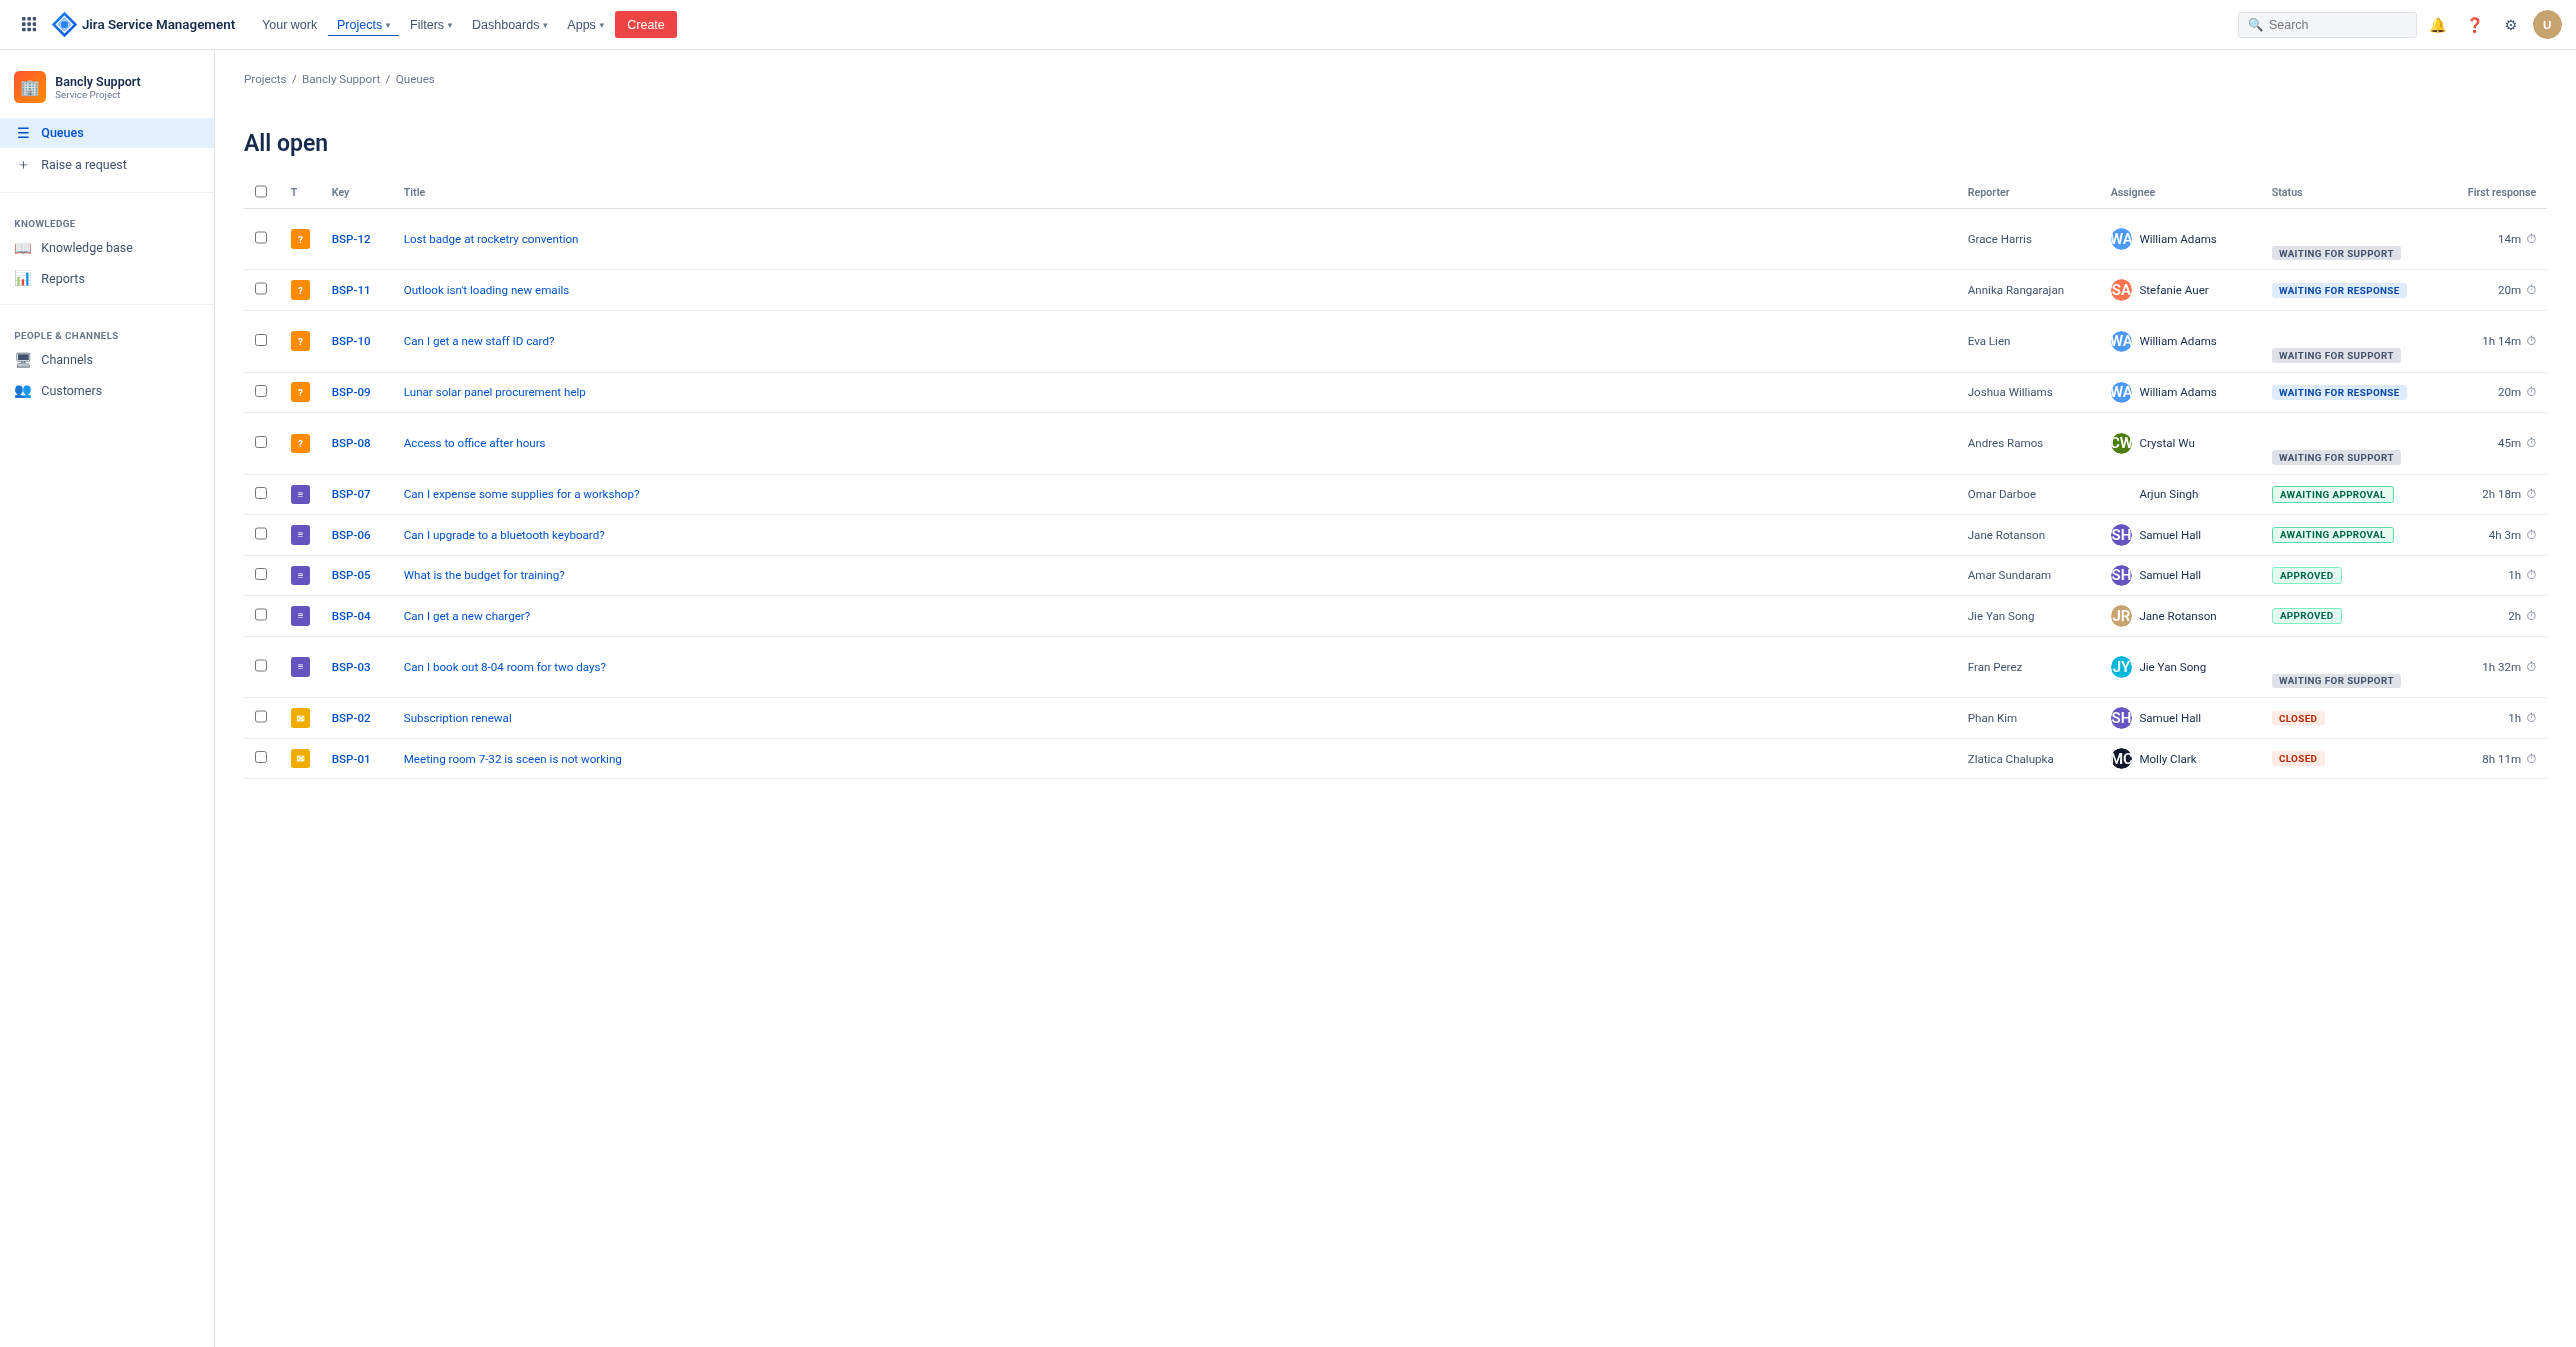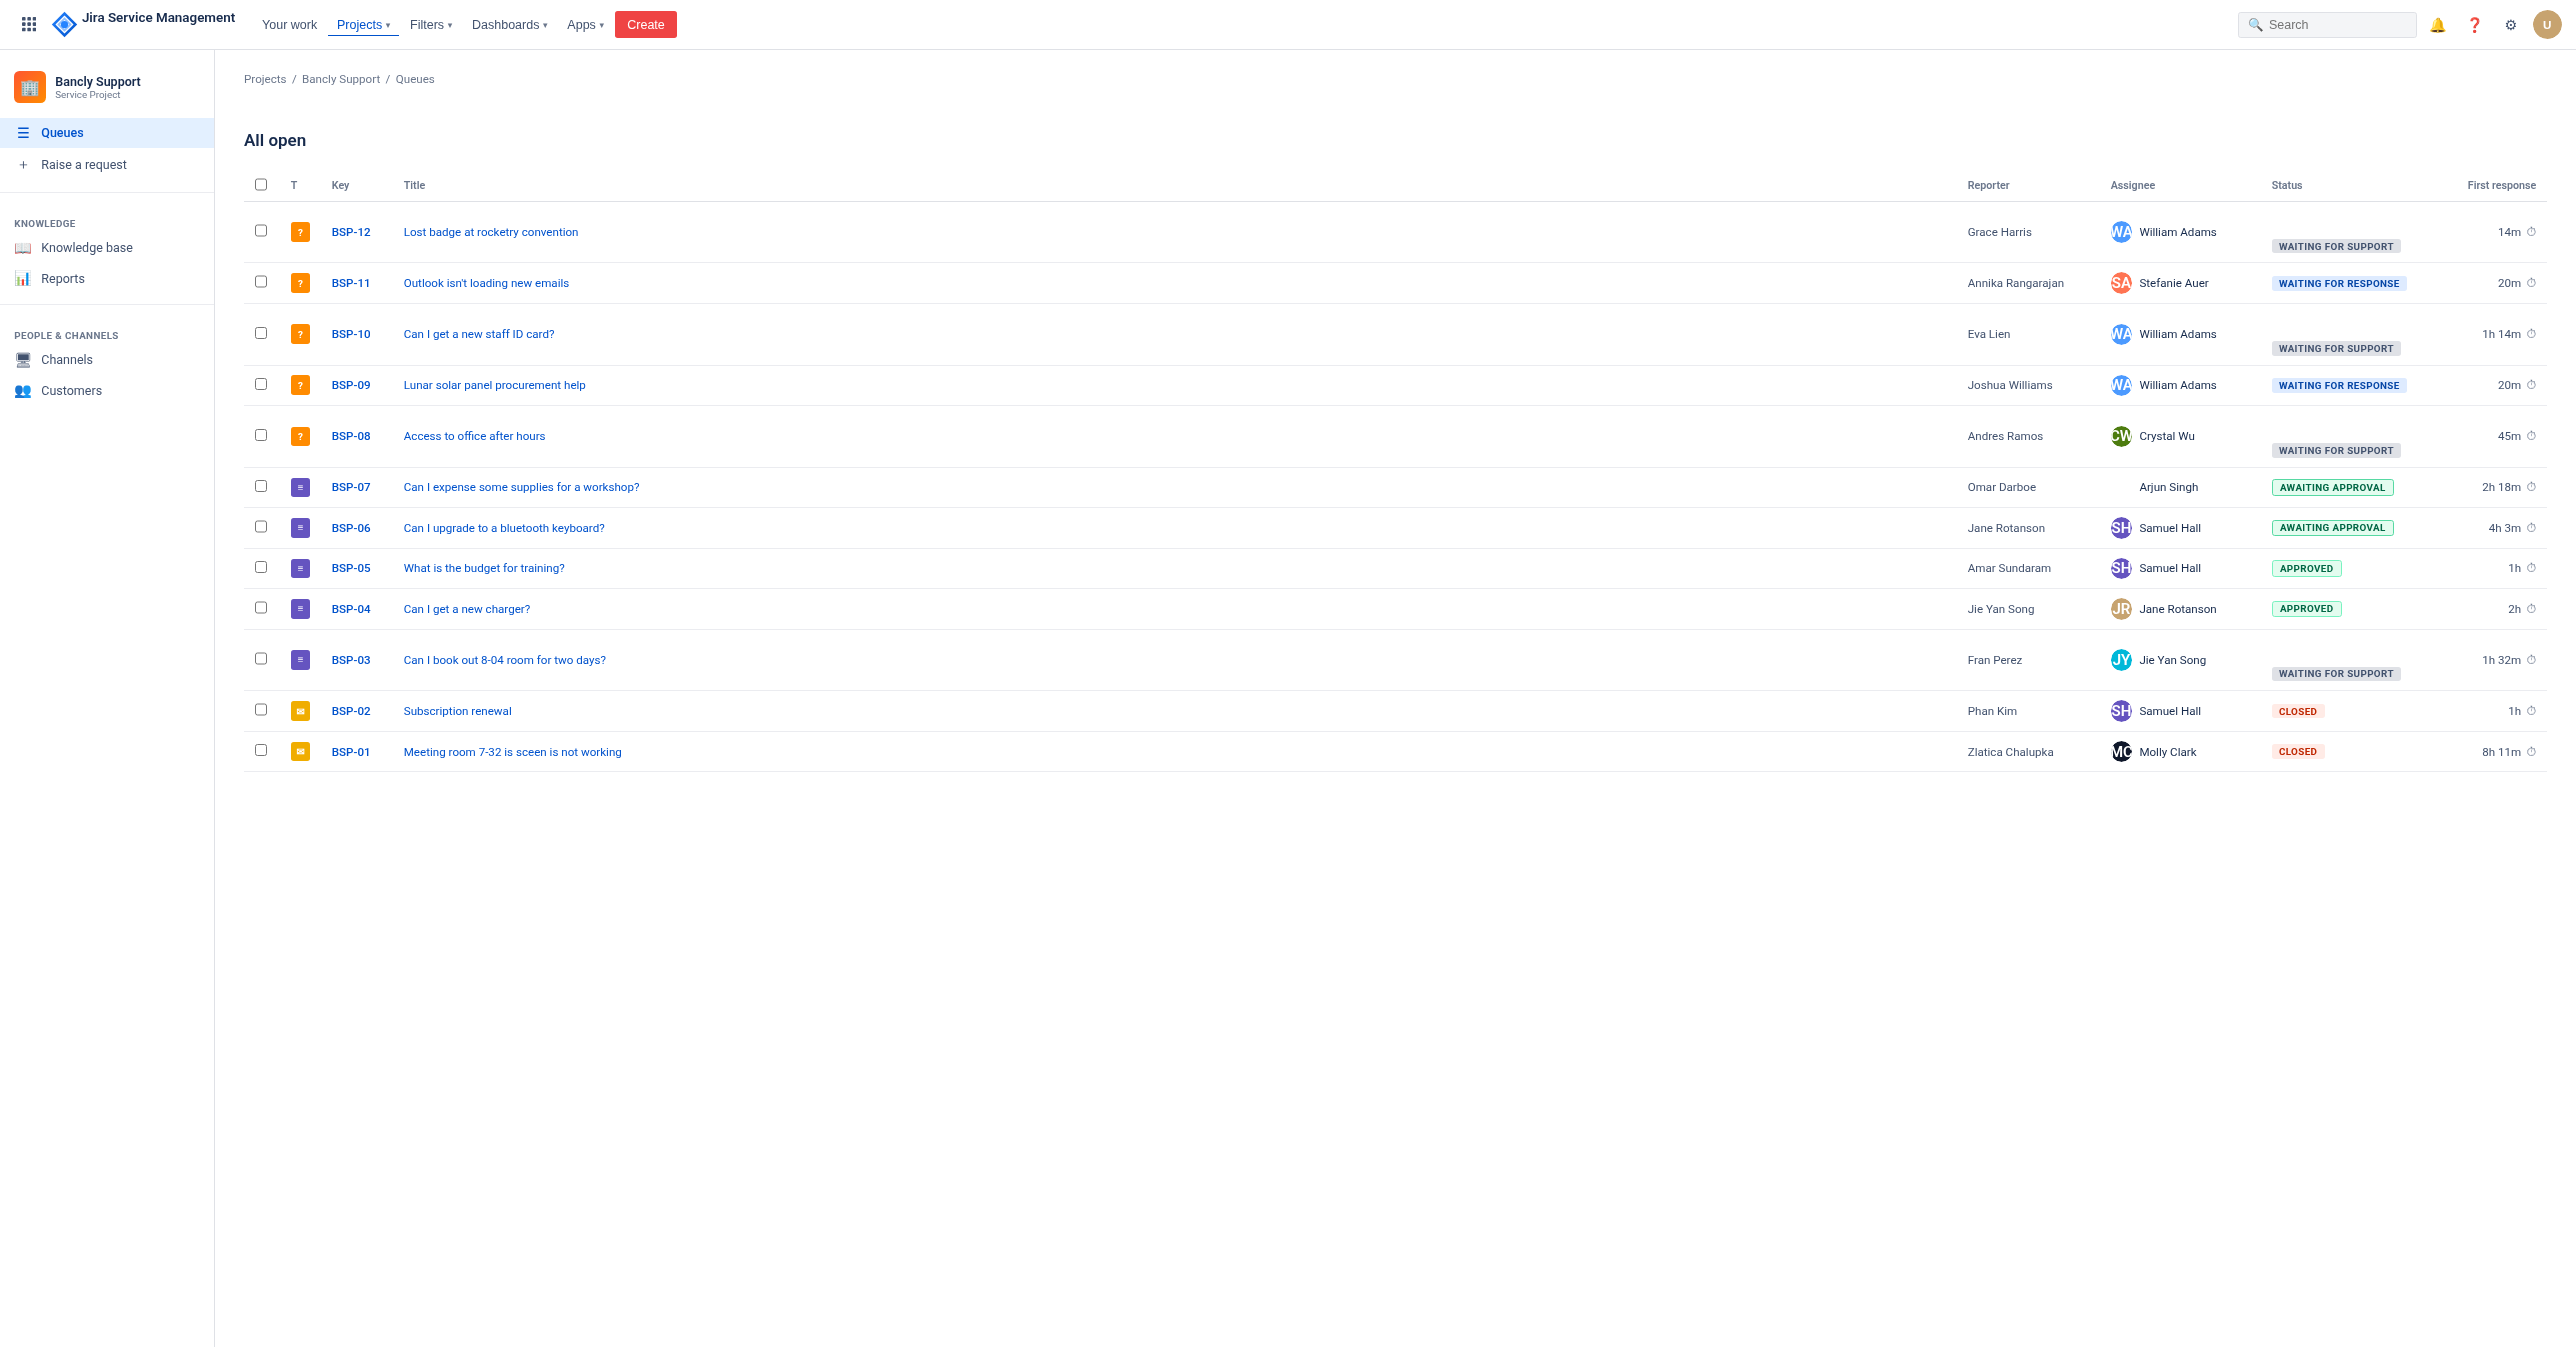--- a/index.html
+++ b/index.html
@@ -3,21 +3,21 @@
   <meta charset="utf-8">
   <style>
     * { box-sizing: border-box; margin: 0; padding: 0; }
     body { font-family: -apple-system, BlinkMacSystemFont, "Segoe UI", Roboto, sans-serif; background: #f4f5f7; font-size: 12.5px; color: #172b4d; }
 
     
     .topnav {
       display: flex; align-items: center; background: #fff; height: 50px;
       padding: 0 14.3px; border-bottom: 0.9px solid #dfe1e6; gap: 7.2px; position: relative; z-index: 10;
     }
-    .topnav-logo { display: flex; align-items: flex-start; gap: 3px; margin-right: 10.7px; }
+    .topnav-logo { display: flex; align-items: center; gap: 3px; margin-right: 10.7px; }
     .logo-mark { width: 29px; height: 29px; }
     .logo-text { font-size: 13.4px; font-weight: 600; color: #172b4d; white-space: nowrap; }
     .topnav-nav { display: flex; align-items: center; gap: 1.8px; flex: 1; }
     .nav-item {
       padding: 5.4px 9px; border-radius: 2.7px; cursor: pointer; font-size: 12.5px; color: #42526e;
       white-space: nowrap; display: flex; align-items: center; gap: 3.6px; background: none; border: none;
     }
     .nav-item.active { color: #0052cc; border-bottom: 1.8px solid #0052cc; border-radius: 0; padding-bottom: 3.6px; }
     .nav-chevron { font-size: 9px; color: #6b778c; }
     .create-btn {
@@ -54,21 +54,21 @@
     .sidebar-nav-item.active { background: #e3f0ff; color: #0052cc; font-weight: 500; }
     .sidebar-nav-icon { font-size: 14.3px; width: 18px; text-align: center; }
     .sidebar-section-label { font-size: 9.8px; font-weight: 700; color: #6b778c; text-transform: uppercase; padding: 14.3px 14.3px 3.6px; letter-spacing: 0.4px; }
     .sidebar-divider { height: 0.9px; background: #ebecf0; margin: 10.7px 0; }
 
     
     .main { flex: 1; overflow-y: auto; background: #fff; padding: 21.5px 29px; }
     .breadcrumb { display: flex; align-items: center; gap: 5.4px; font-size: 11.6px; color: #6b778c; margin-bottom: 10.7px; }
     .breadcrumb a { color: #6b778c; text-decoration: none; }
     .breadcrumb-sep { color: #6b778c; }
-    .page-title { font-size: 17px; font-weight: 600; color: #172b4d; margin-bottom: 21.5px; margin-top: 44px; }
+    .page-title { font-size: 23px; font-weight: 600; color: #172b4d; margin-bottom: 21.5px; margin-top: 44px; }
 
     
     .issue-table { width: 100%; border-collapse: collapse; }
     .issue-table th {
       text-align: left; padding: 7.2px 10.7px; font-size: 10.7px; font-weight: 600;
       color: #6b778c; border-bottom: 1.8px solid #dfe1e6; white-space: nowrap; cursor: pointer;
     }
     .issue-table th:first-child { width: 36px; }
     .issue-table th:nth-child(2) { width: 36px; }
     .issue-table td { padding: 9px 10.7px; border-bottom: 0.9px solid #ebecf0; vertical-align: middle; font-size: 11.6px; }

